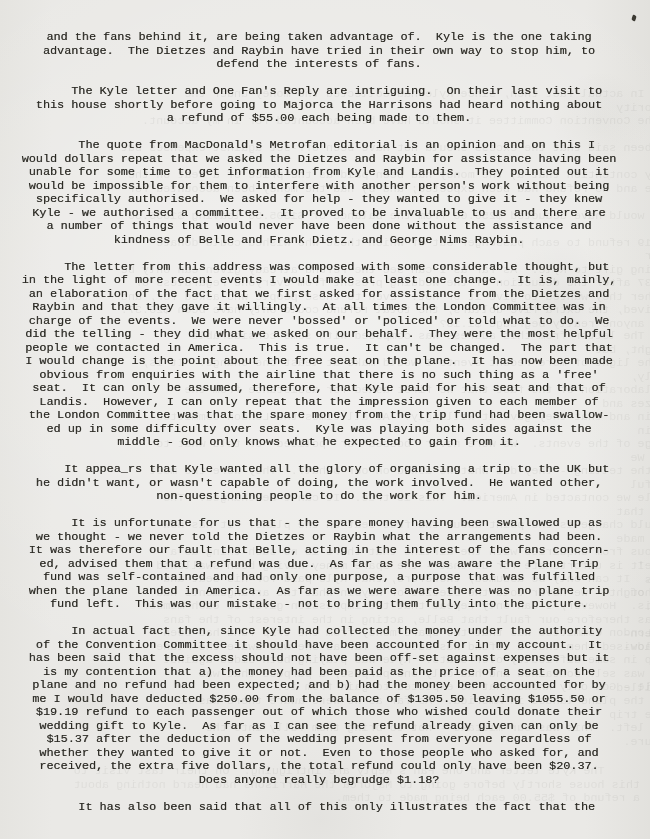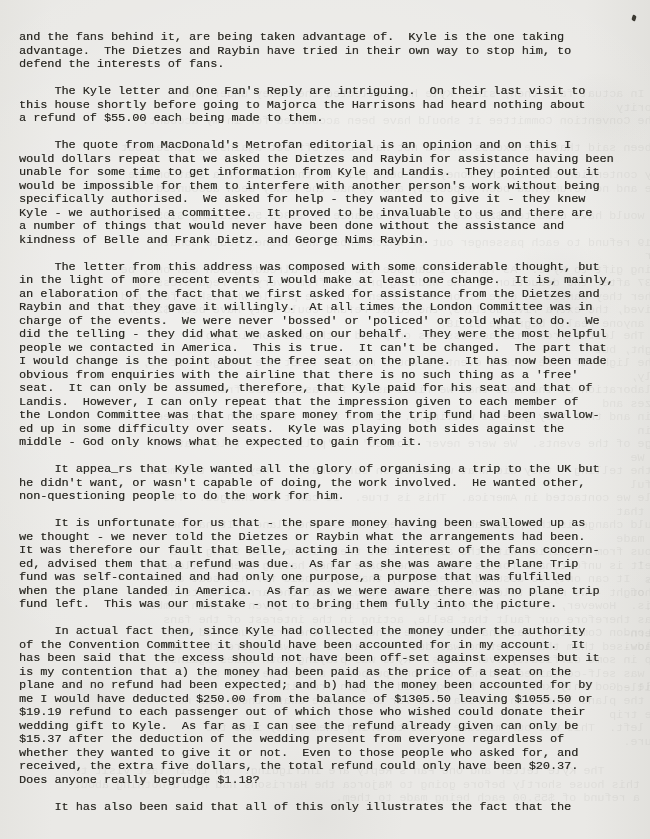--- a/index.html
+++ b/index.html
@@ -32,20 +32,21 @@
     position: absolute;
     left: 19px;
     top: 31px;
     width: 600px;
     color: #2b2a24;
     font-size: 11.8px;
     line-height: 13.5px;
     letter-spacing: 0;
     text-shadow: 0.3px 0.3px 0.35px rgba(43,42,36,0.55);
     z-index: 2;
+    text-align: center;
   }
   .para {
     white-space: pre-wrap;
   }
   .para + .para {
     margin-top: 13.5px;
   }
   .uword {
     text-underline-offset: 2px;
   }

